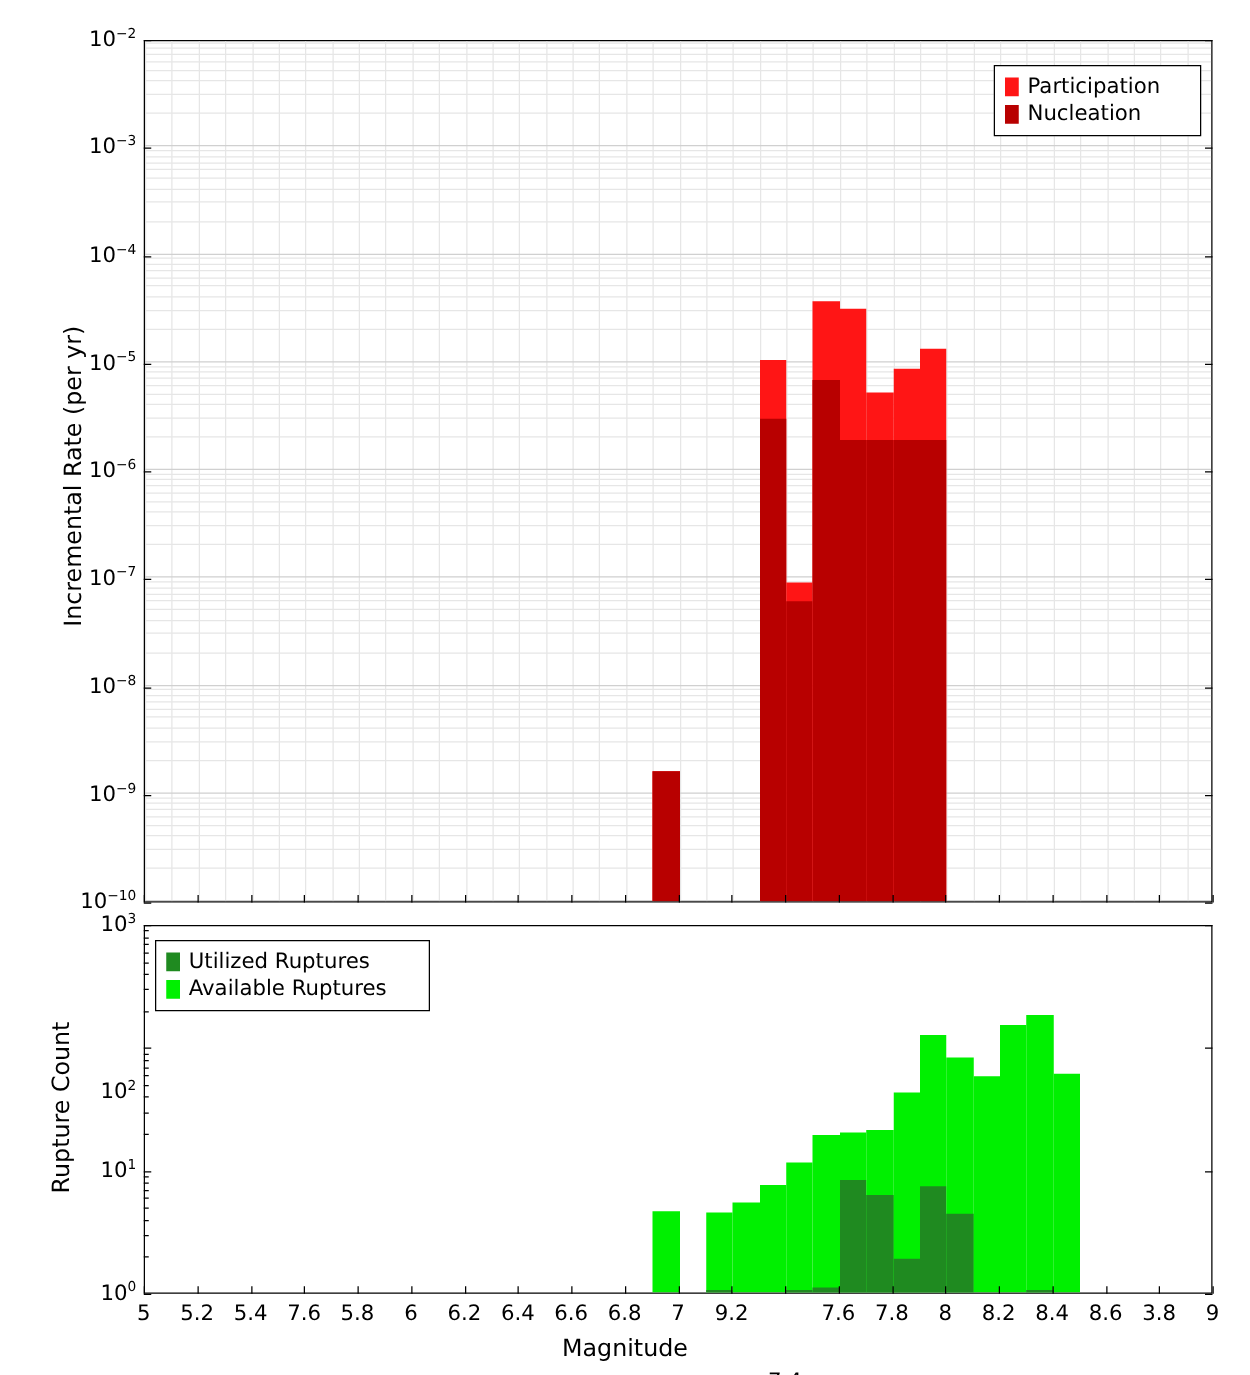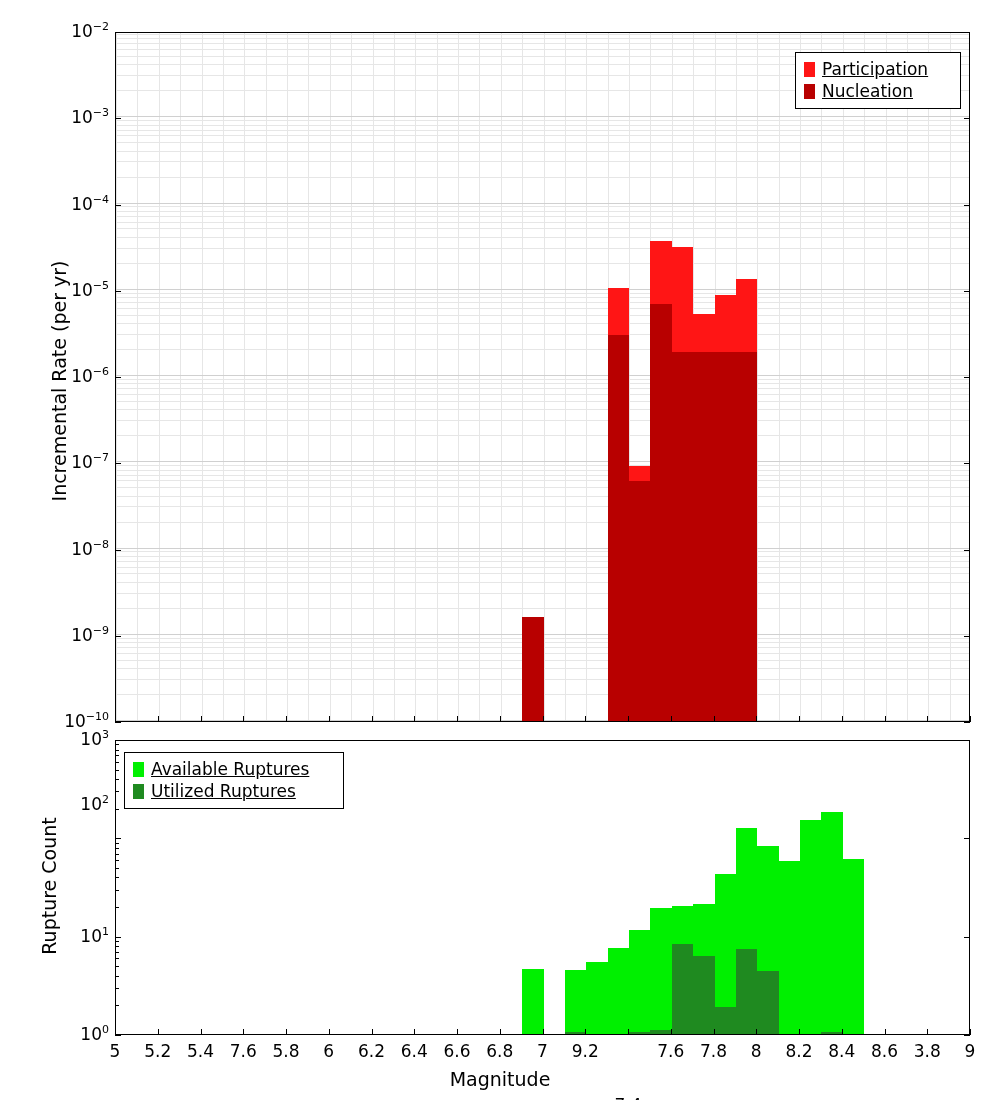--- a/index.html
+++ b/index.html
@@ -103,21 +103,20 @@
     position: absolute;
     box-sizing: border-box;
     border: 1px solid #000;
     background: #fff;
     padding: 5px 8px 6px 8px;
   }
   .legend-row {
     display: flex;
     align-items: center;
     height: 22px;
-    text-decoration: underline;
   }
   .legend-swatch {
     width: 11px;
     height: 15px;
     margin-right: 7px;
     flex: 0 0 auto;
   }
   .legend-label {
     font-size: 17px;
     white-space: nowrap;
@@ -408,21 +407,21 @@
       <div class="tick-h" style="left: 756.25px; top: 1029px;"></div>
       <div class="tick-h" style="left: 799px; top: 1029px;"></div>
       <div class="tick-h" style="left: 841.75px; top: 1029px;"></div>
       <div class="tick-h" style="left: 884.5px; top: 1029px;"></div>
       <div class="tick-h" style="left: 927.25px; top: 1029px;"></div>
       <div class="tick-h" style="left: 970px; top: 1029px;"></div>
     </div>
   <div id="bot-ylabels">
       <div class="ylabel-txt" style="left: 17px; top: 1023px; width: 92px;">10<span class="exp">0</span></div>
       <div class="ylabel-txt" style="left: 17px; top: 924.667px; width: 92px;">10<span class="exp">1</span></div>
-      <div class="ylabel-txt" style="left: 17px; top: 793px; width: 92px;">10<span class="exp">2</span></div>
+      <div class="ylabel-txt" style="left: 17px; top: 862px; width: 92px;">10<span class="exp">2</span></div>
       <div class="ylabel-txt" style="left: 17px; top: 728px; width: 92px;">10<span class="exp">3</span></div>
     </div>
   <div id="bot-xlabels">
       <div class="xlabel-txt" style="left: 85px; top: 1041px; width: 60px;">5</div>
       <div class="xlabel-txt" style="left: 127.75px; top: 1041px; width: 60px;">5.2</div>
       <div class="xlabel-txt" style="left: 170.5px; top: 1041px; width: 60px;">5.4</div>
       <div class="xlabel-txt" style="left: 213.25px; top: 1041px; width: 60px;">7.6</div>
       <div class="xlabel-txt" style="left: 256px; top: 1041px; width: 60px;">5.8</div>
       <div class="xlabel-txt" style="left: 298.75px; top: 1041px; width: 60px;">6</div>
       <div class="xlabel-txt" style="left: 341.5px; top: 1041px; width: 60px;">6.2</div>
@@ -441,22 +440,22 @@
       <div class="xlabel-txt" style="left: 897.25px; top: 1041px; width: 60px;">3.8</div>
       <div class="xlabel-txt" style="left: 940px; top: 1041px; width: 60px;">9</div>
     </div>
 
   <div class="axis-title-y" style="left:-66px; top:875px; width:230px;">Rupture Count</div>
 
   <div class="axis-title-x" style="top:1068px;">Magnitude</div>
 
   <div class="legend" style="left:124px; top:752px; width:220px;">
     <div class="legend-row">
+      <span class="legend-swatch" style="background:#1f8a20;"></span>
+      <span class="legend-label">Utilized Ruptures</span>
+    </div>
+    <div class="legend-row">
       <span class="legend-swatch" style="background:#00f000;"></span>
       <span class="legend-label">Available Ruptures</span>
     </div>
-    <div class="legend-row">
-      <span class="legend-swatch" style="background:#1f8a20;"></span>
-      <span class="legend-label">Utilized Ruptures</span>
-    </div>
   </div>
 
 </div>
 
 </body></html>

